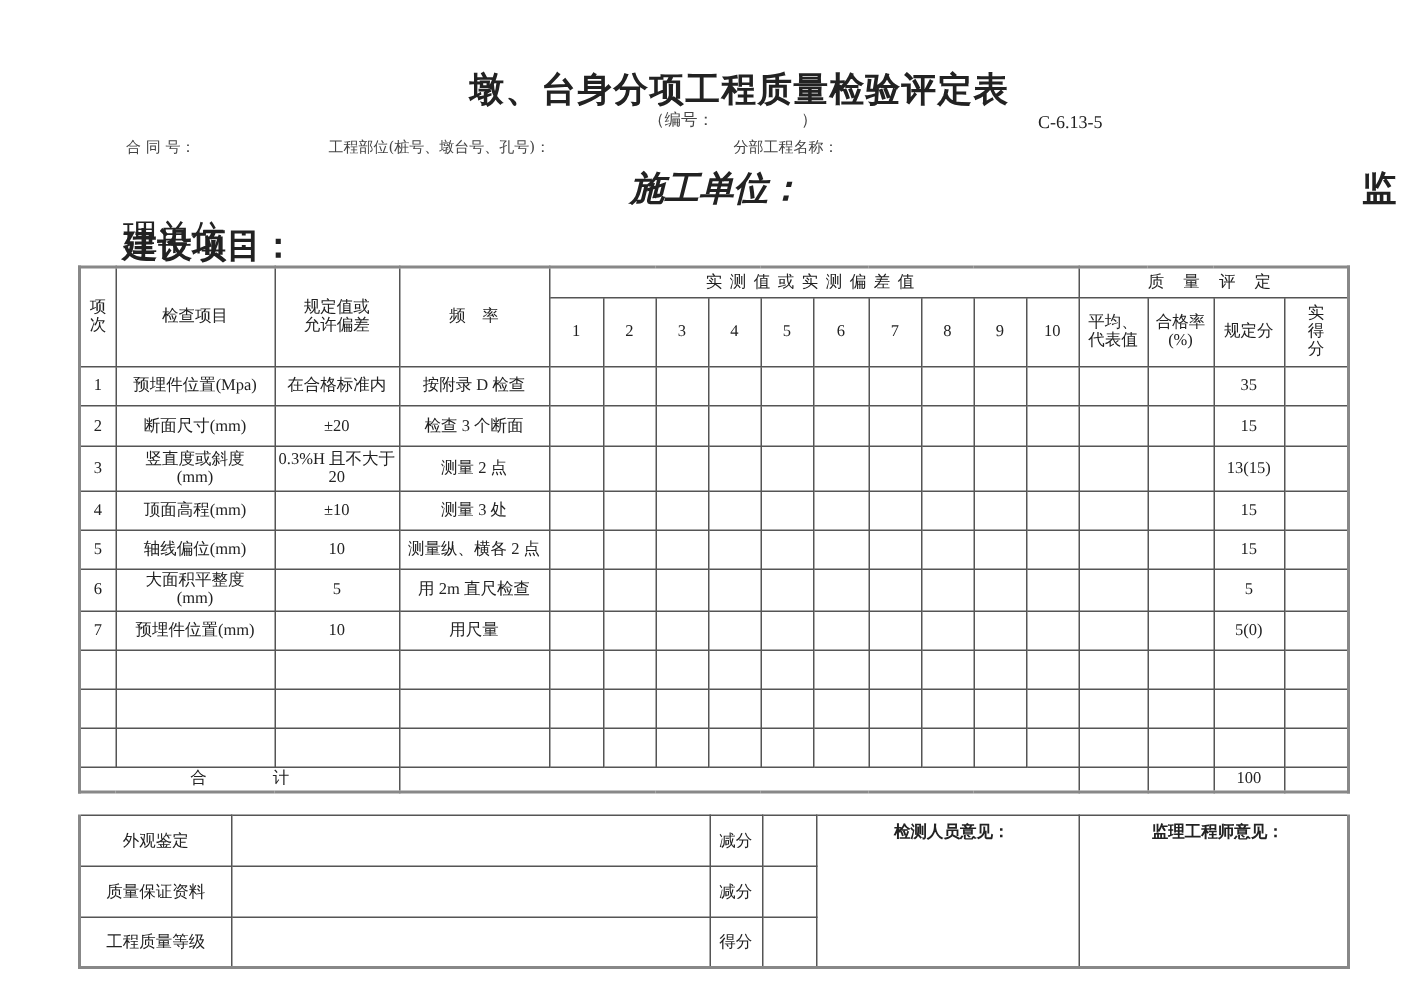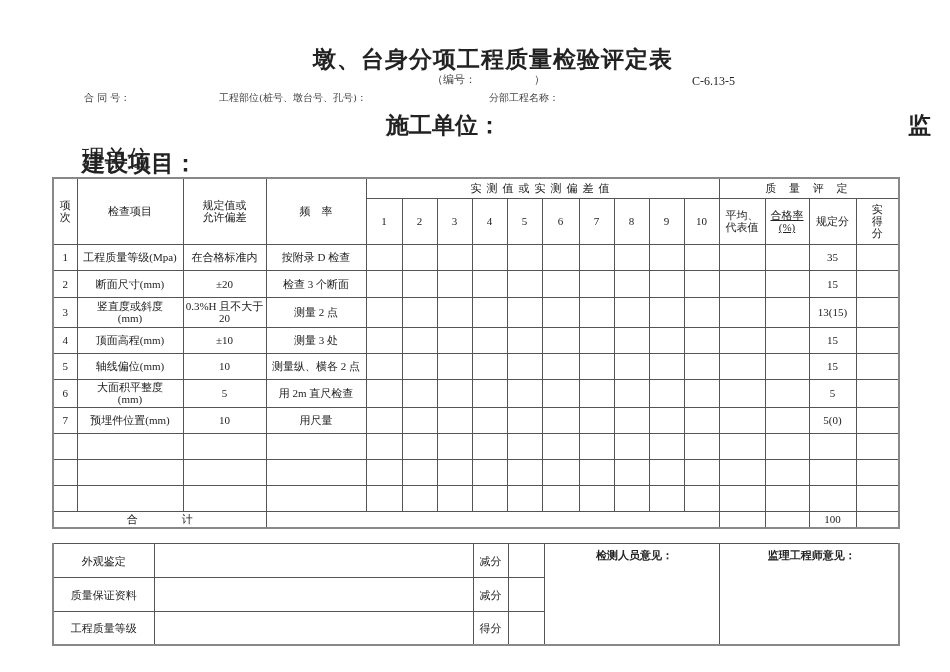--- a/index.html
+++ b/index.html
@@ -28,21 +28,21 @@
 <div class="abs title"><span>墩、台身分项工程质量检验评定表</span></div>
 <div class="abs num">（编号：</div>
 <div class="abs numclose">）</div>
 <div class="abs code">C-6.13-5</div>
 
 <div class="abs sm" style="left:60px;">合 同 号：</div>
 <div class="abs sm" style="left:195px;">工程部位(桩号、墩台号、孔号)：</div>
 <div class="abs sm" style="left:465px;">分部工程名称：</div>
 
 <div class="abs big" style="left:58px;margin-top:38px;">建设项目：</div>
-<div class="abs big" style="left:362px;">施工单位：</div>
+<div class="abs big" style="left:396px;font-style:italic;">施工单位：</div>
 <div class="abs big" style="left:884px;">监</div>
 <div class="abs big2" style="left:58px;">理单位：</div>
 
 <table class="grid">
   <colgroup>
     <col style="width:24px">
       <col style="width:106px">
       <col style="width:83px">
       <col style="width:100px">
     <col style="width:36px">
@@ -74,28 +74,28 @@
     <td>2</td>
     <td>3</td>
     <td>4</td>
     <td>5</td>
     <td>6</td>
     <td>7</td>
     <td>8</td>
     <td>9</td>
     <td>10</td>
     <td style="padding:0 4px;">平均、代表值</td>
-    <td style="padding:0 1px;text-decoration:underline;">合格率(%)</td>
+    <td style="padding:0 1px;">合格率(%)</td>
     <td>规定分</td>
     <td style="padding:0 10px;">实得分</td>
   </tr>
 
   <tr style="height:26px">
     <td>1</td>
-    <td>工程质量等级(Mpa)</td>
+    <td>预埋件位置(Mpa)</td>
     <td>在合格标准内</td>
     <td>按附录 D 检查</td>
     <td></td>
         <td></td>
         <td></td>
         <td></td>
         <td></td>
     <td></td>
         <td></td>
         <td></td>

